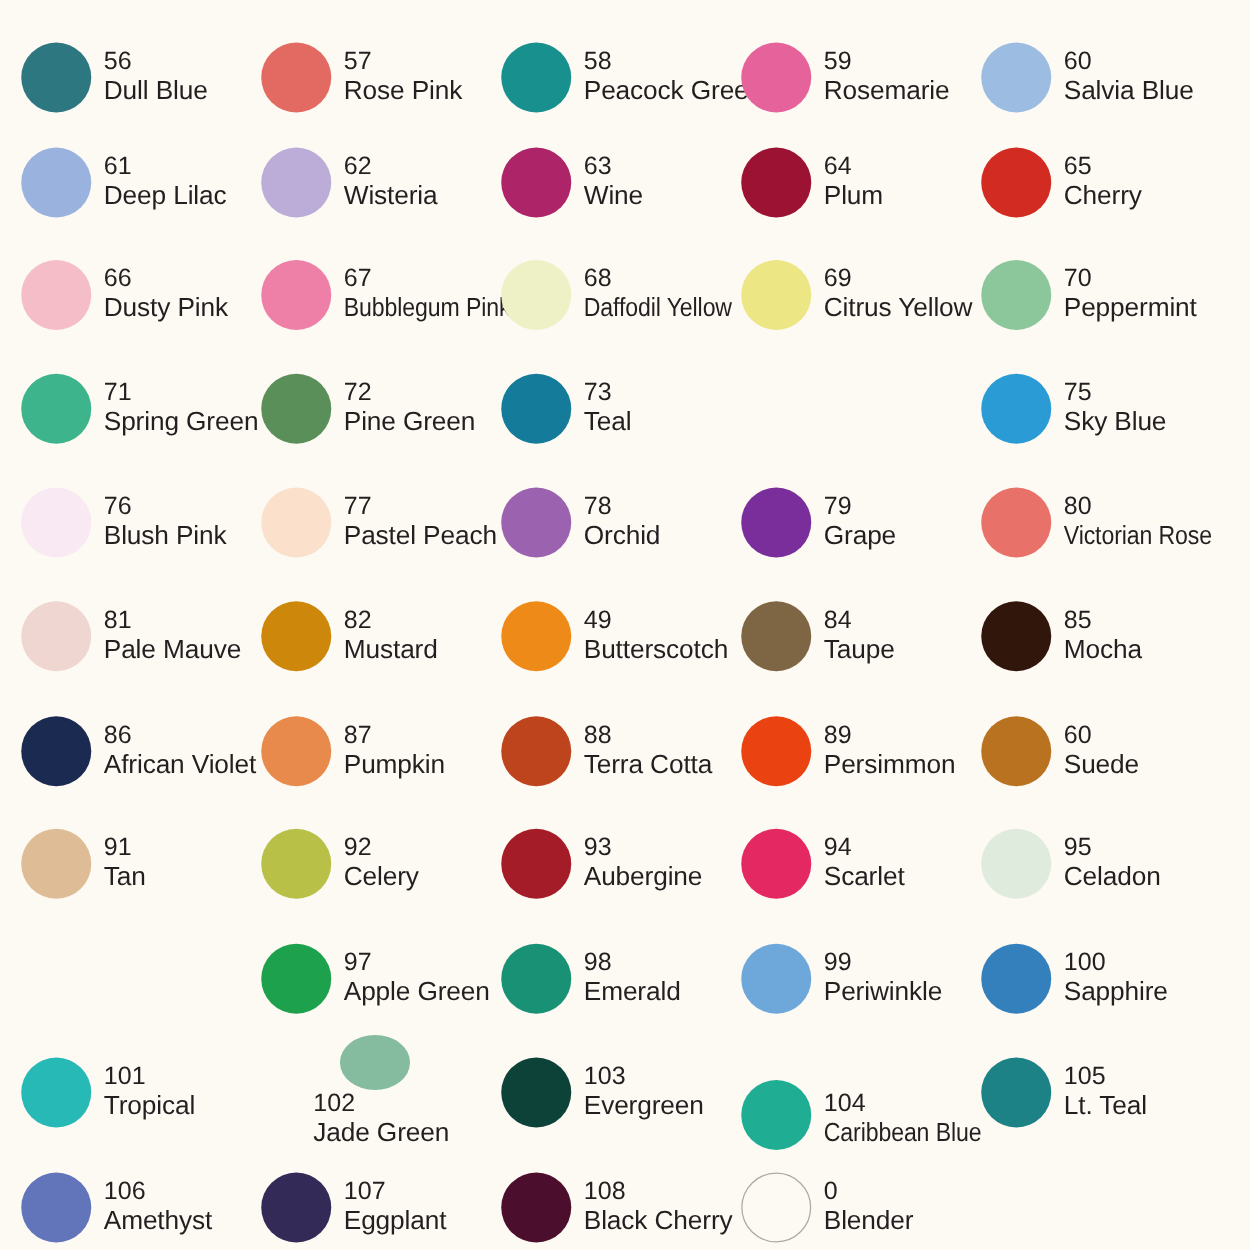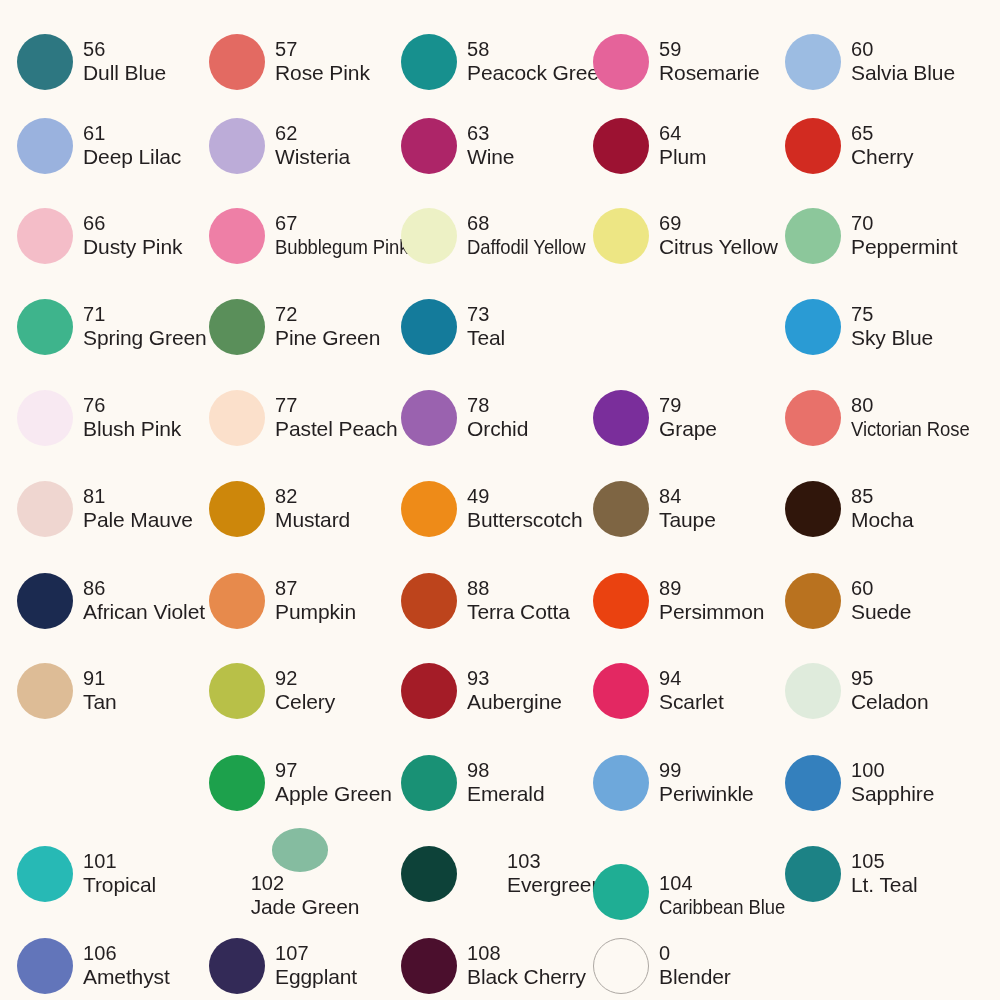--- a/index.html
+++ b/index.html
@@ -375,21 +375,21 @@
         <div class="name">Tropical</div>
       </div>
     </div>
     <div class="swatch" style="left: 209px; top: 828px; flex-direction: column;">
       <div class="dot" style="background: rgb(133, 188, 160);"></div>
       <div class="labels">
         <div class="num">102</div>
         <div class="name">Jade Green</div>
       </div>
     </div>
-    <div class="swatch" style="left: 401px; top: 828px; gap: 40px;">
+    <div class="swatch" style="left: 401px; top: 828px;">
       <div class="dot" style="background: rgb(13, 66, 57);"></div>
       <div class="labels">
         <div class="num">103</div>
         <div class="name">Evergreen</div>
       </div>
     </div>
     <div class="swatch" style="left: 593px; top: 828px; align-items: flex-end;">
       <div class="dot" style="background: rgb(31, 174, 148);"></div>
       <div class="labels">
         <div class="num">104</div>

